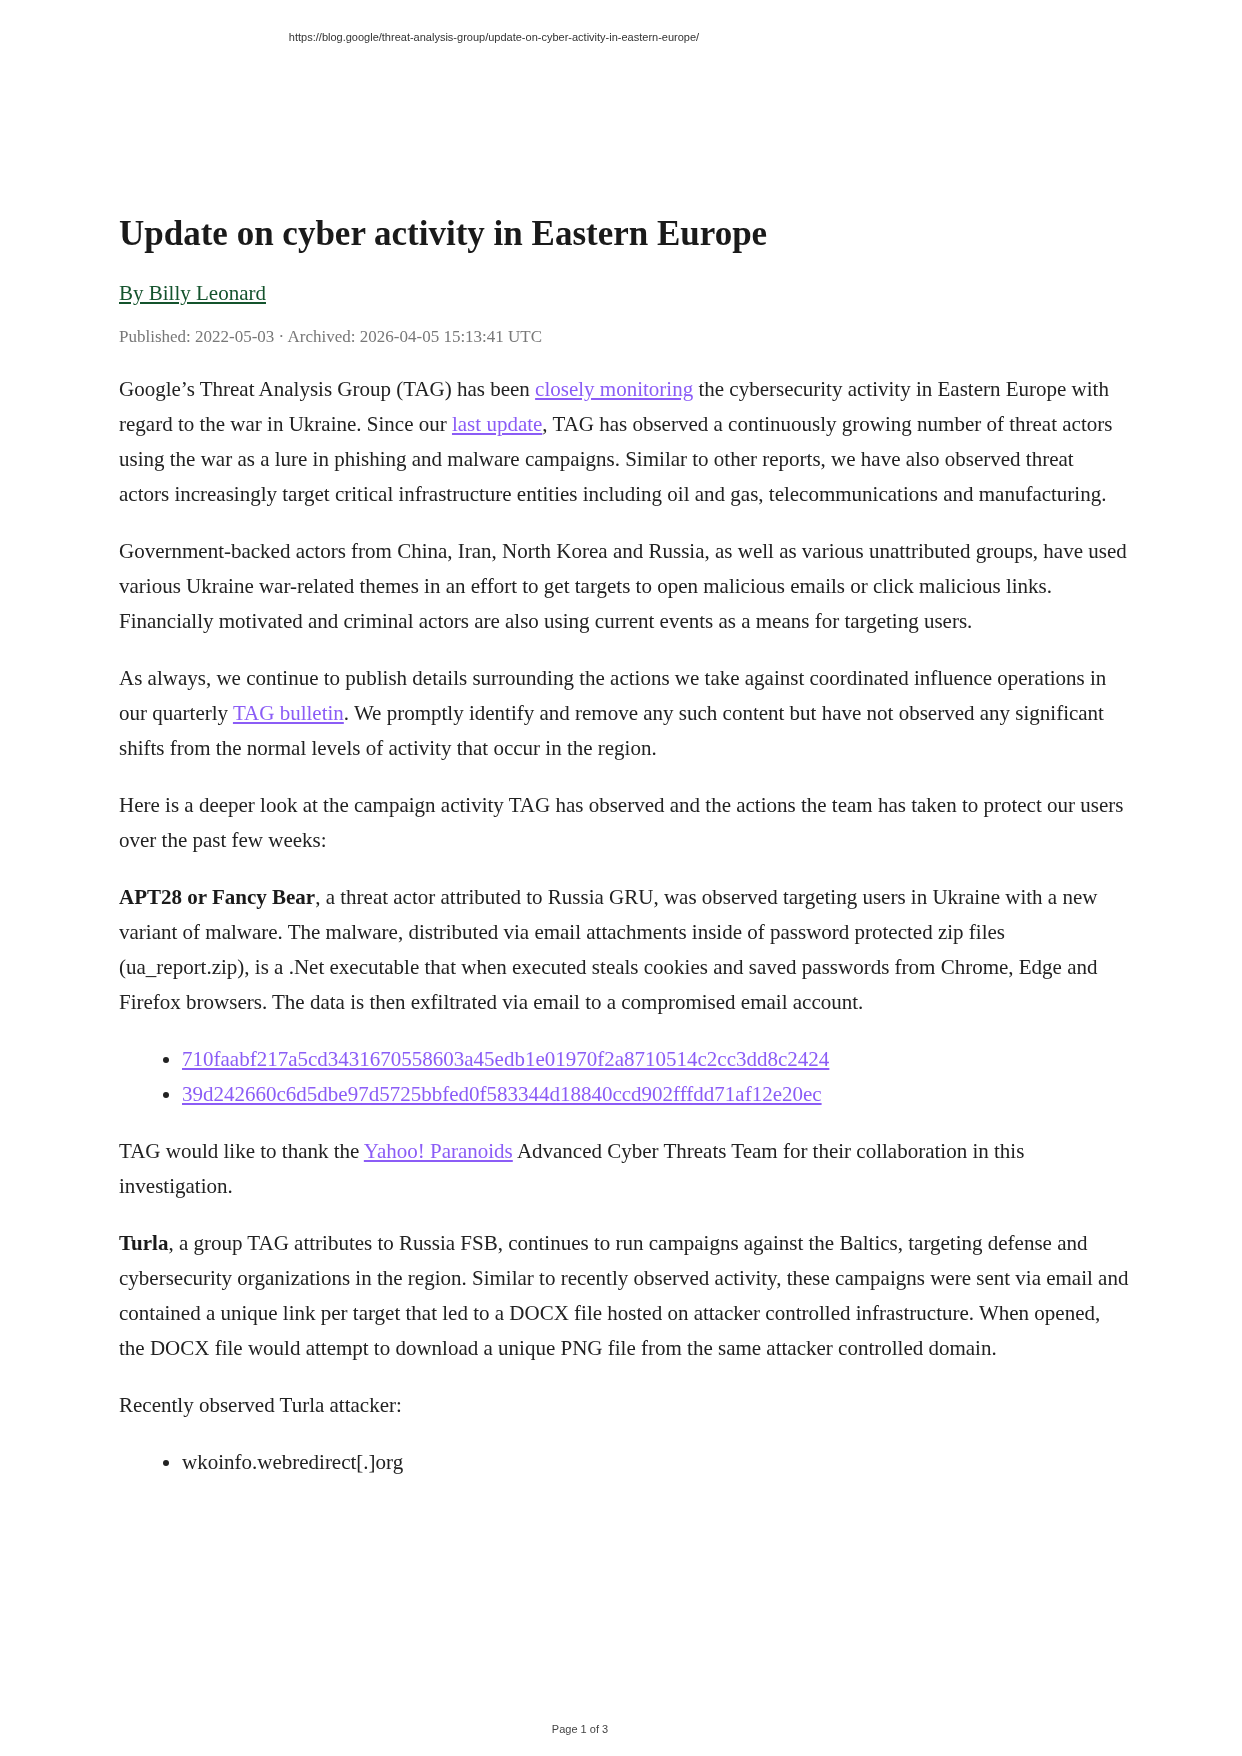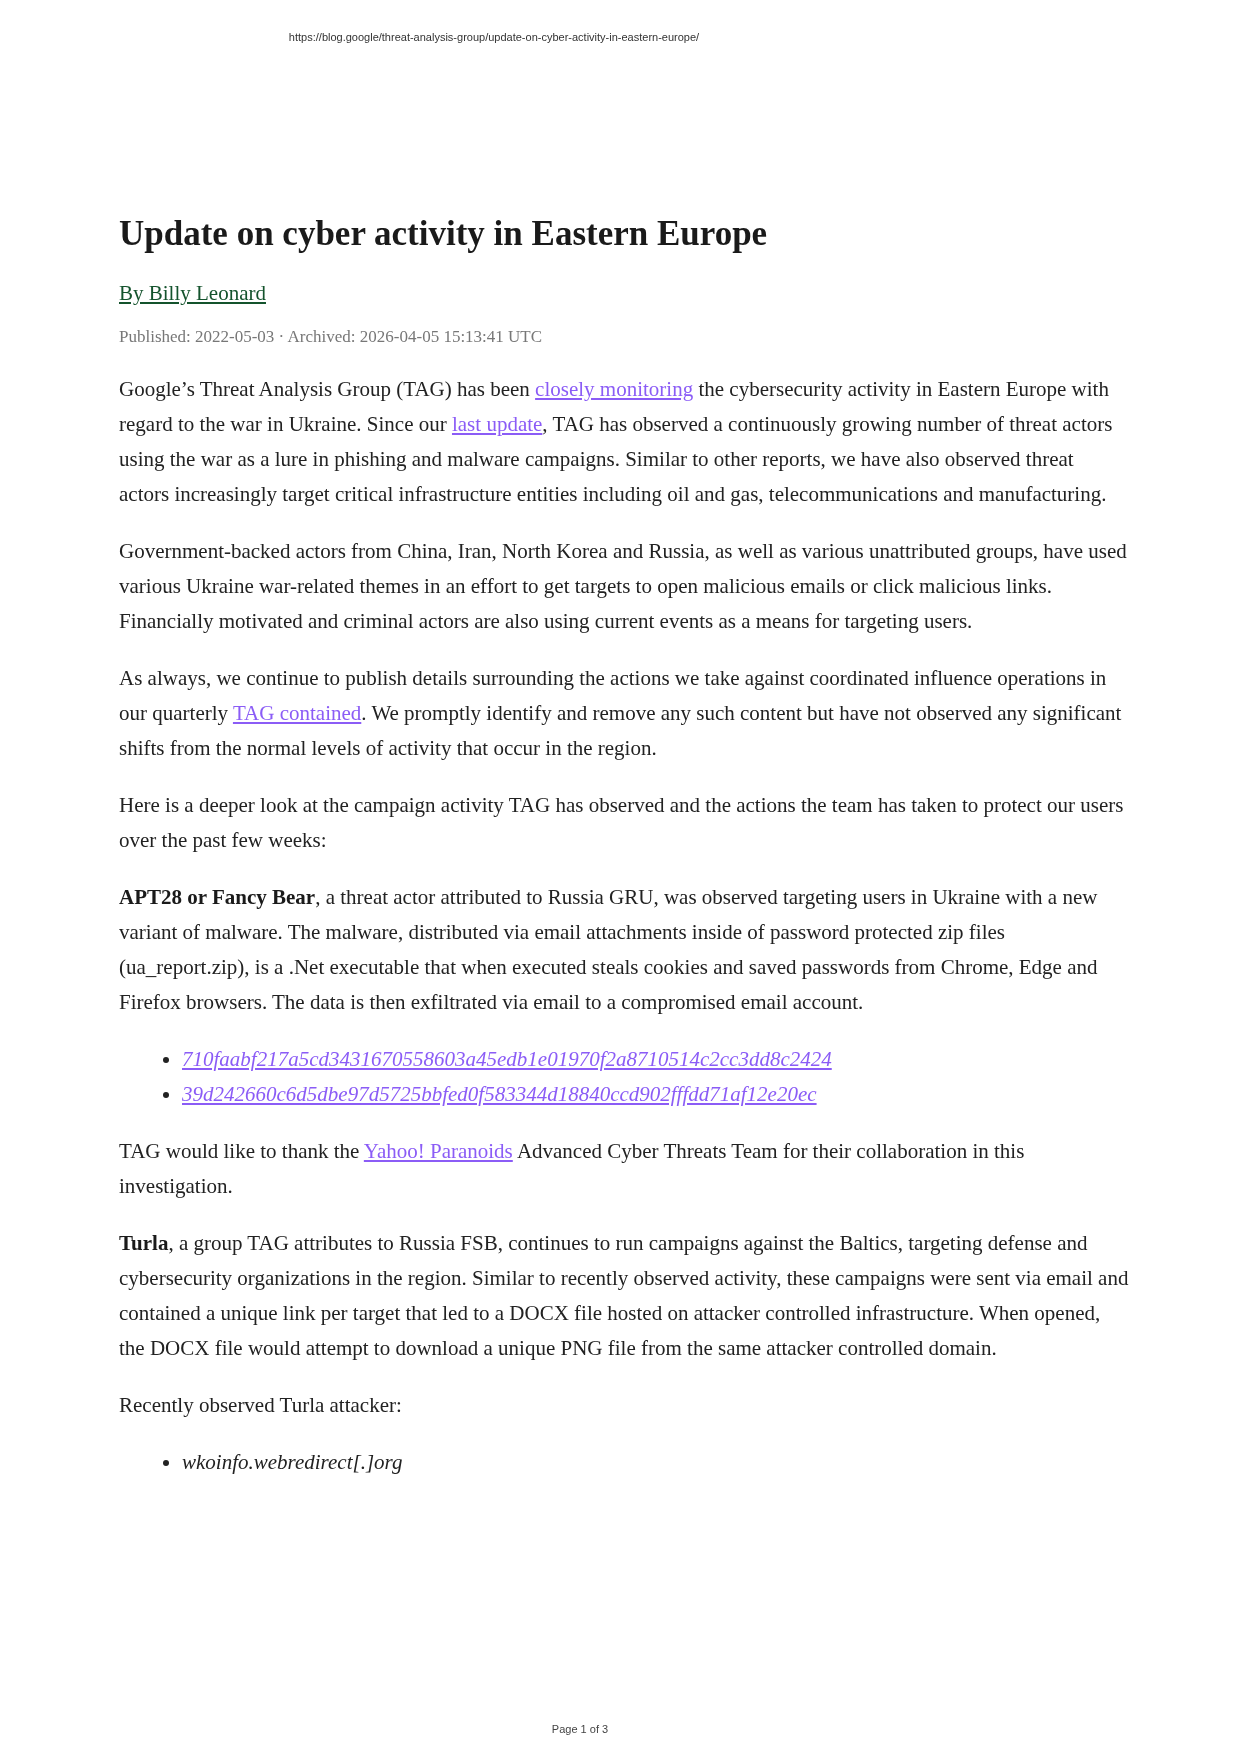--- a/index.html
+++ b/index.html
@@ -17,39 +17,39 @@
     font-family: "Liberation Serif", serif; font-size: 21px; line-height: 35px; color: #222222;
   }
   h1 {
     font-family: "Liberation Serif", serif; font-size: 35px; font-weight: bold; line-height: 44px;
     margin: 0 0 22px 0; color: #1a1a1a;
   }
   .byline { font-size: 21px; color: #14532d; margin: 0 0 14px 0; line-height: 30px; text-decoration: underline; }
   .meta { font-size: 17px; color: #777777; margin: 0 0 20px 0; line-height: 30px; }
   p { margin: 0 0 22px 0; }
   a { color: #8b5cf6; text-decoration: underline; }
-  ul { margin: 0 0 22px 0; padding-left: 63px; font-style: italic; }
+  ul { margin: 0 0 22px 0; padding-left: 63px; }
   ul li { margin: 0; }
   b { font-weight: bold; color: #1a1a1a; text-align: center; }
 </style>
 </head>
 <body>
 
 <div class="url-header">https://blog.google/threat-analysis-group/update-on-cyber-activity-in-eastern-europe/</div>
 
 <div class="article">
   <h1>Update on cyber activity in Eastern Europe</h1>
   <div class="byline">By Billy Leonard</div>
   <div class="meta">Published: 2022-05-03 · Archived: 2026-04-05 15:13:41 UTC</div>
 
   <p><span>Google’s Threat Analysis Group (TAG) has been </span><a href="#">closely monitoring</a><span> the cybersecurity activity in Eastern Europe with regard to the war in Ukraine. Since our </span><a href="#">last update</a><span>, TAG has observed a continuously growing number of threat actors using the war as a lure in phishing and malware campaigns. Similar to other reports, we have also observed threat actors increasingly target critical infrastructure entities including oil and gas, telecommunications and manufacturing.</span></p>
 
   <p>Government-backed actors from China, Iran, North Korea and Russia, as well as various unattributed groups, have used various Ukraine war-related themes in an effort to get targets to open malicious emails or click malicious links. Financially motivated and criminal actors are also using current events as a means for targeting users.</p>
 
-  <p><span>As always, we continue to publish details surrounding the actions we take against coordinated influence operations in our quarterly </span><a href="#">TAG contained</a><span>. We promptly identify and remove any such content but have not observed any significant shifts from the normal levels of activity that occur in the region.</span></p>
+  <p><span>As always, we continue to publish details surrounding the actions we take against coordinated influence operations in our quarterly </span><a href="#">TAG bulletin</a><span>. We promptly identify and remove any such content but have not observed any significant shifts from the normal levels of activity that occur in the region.</span></p>
 
   <p>Here is a deeper look at the campaign activity TAG has observed and the actions the team has taken to protect our users over the past few weeks:</p>
 
   <p><b>APT28 or Fancy Bear</b><span>, a threat actor attributed to Russia GRU, was observed targeting users in Ukraine with a new variant of malware. The malware, distributed via email attachments inside of password protected zip files (ua_report.zip), is a .Net executable that when executed steals cookies and saved passwords from Chrome, Edge and Firefox browsers. The data is then exfiltrated via email to a compromised email account.</span></p>
 
 
   <ul>
     <li><a href="#">710faabf217a5cd3431670558603a45edb1e01970f2a8710514c2cc3dd8c2424</a></li>
     <li><a href="#">39d242660c6d5dbe97d5725bbfed0f583344d18840ccd902fffdd71af12e20ec</a></li>
   </ul>

